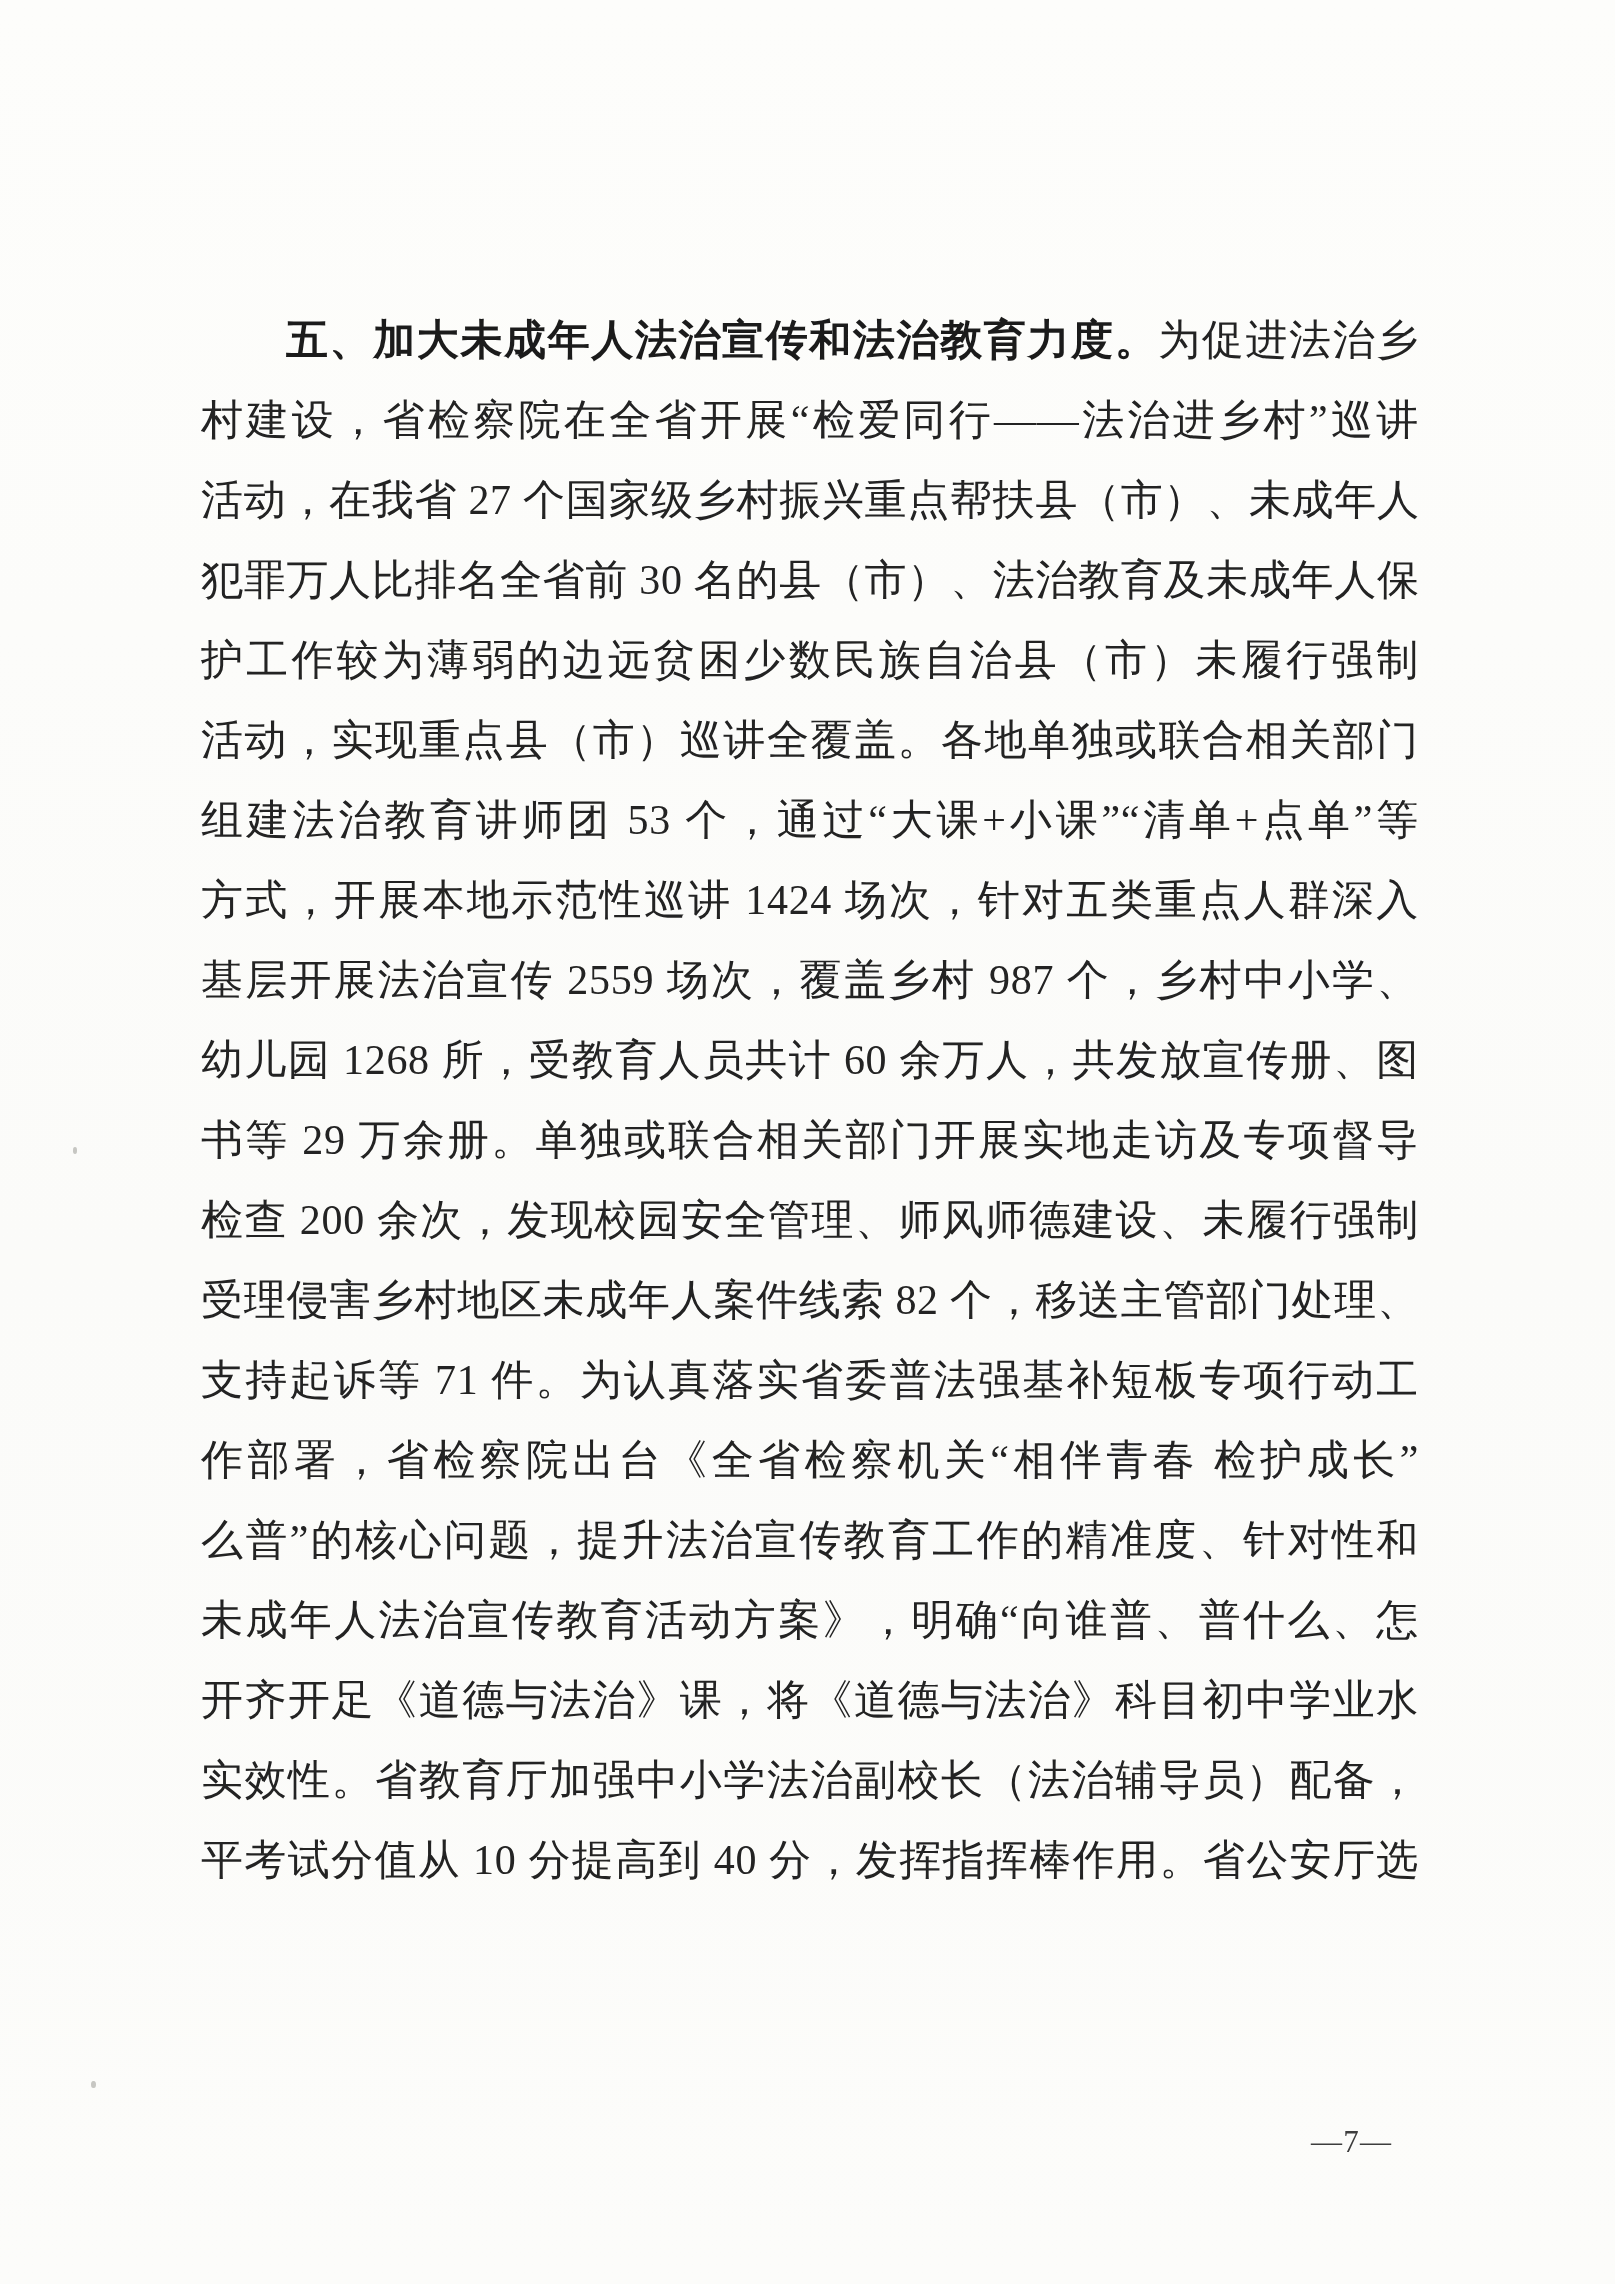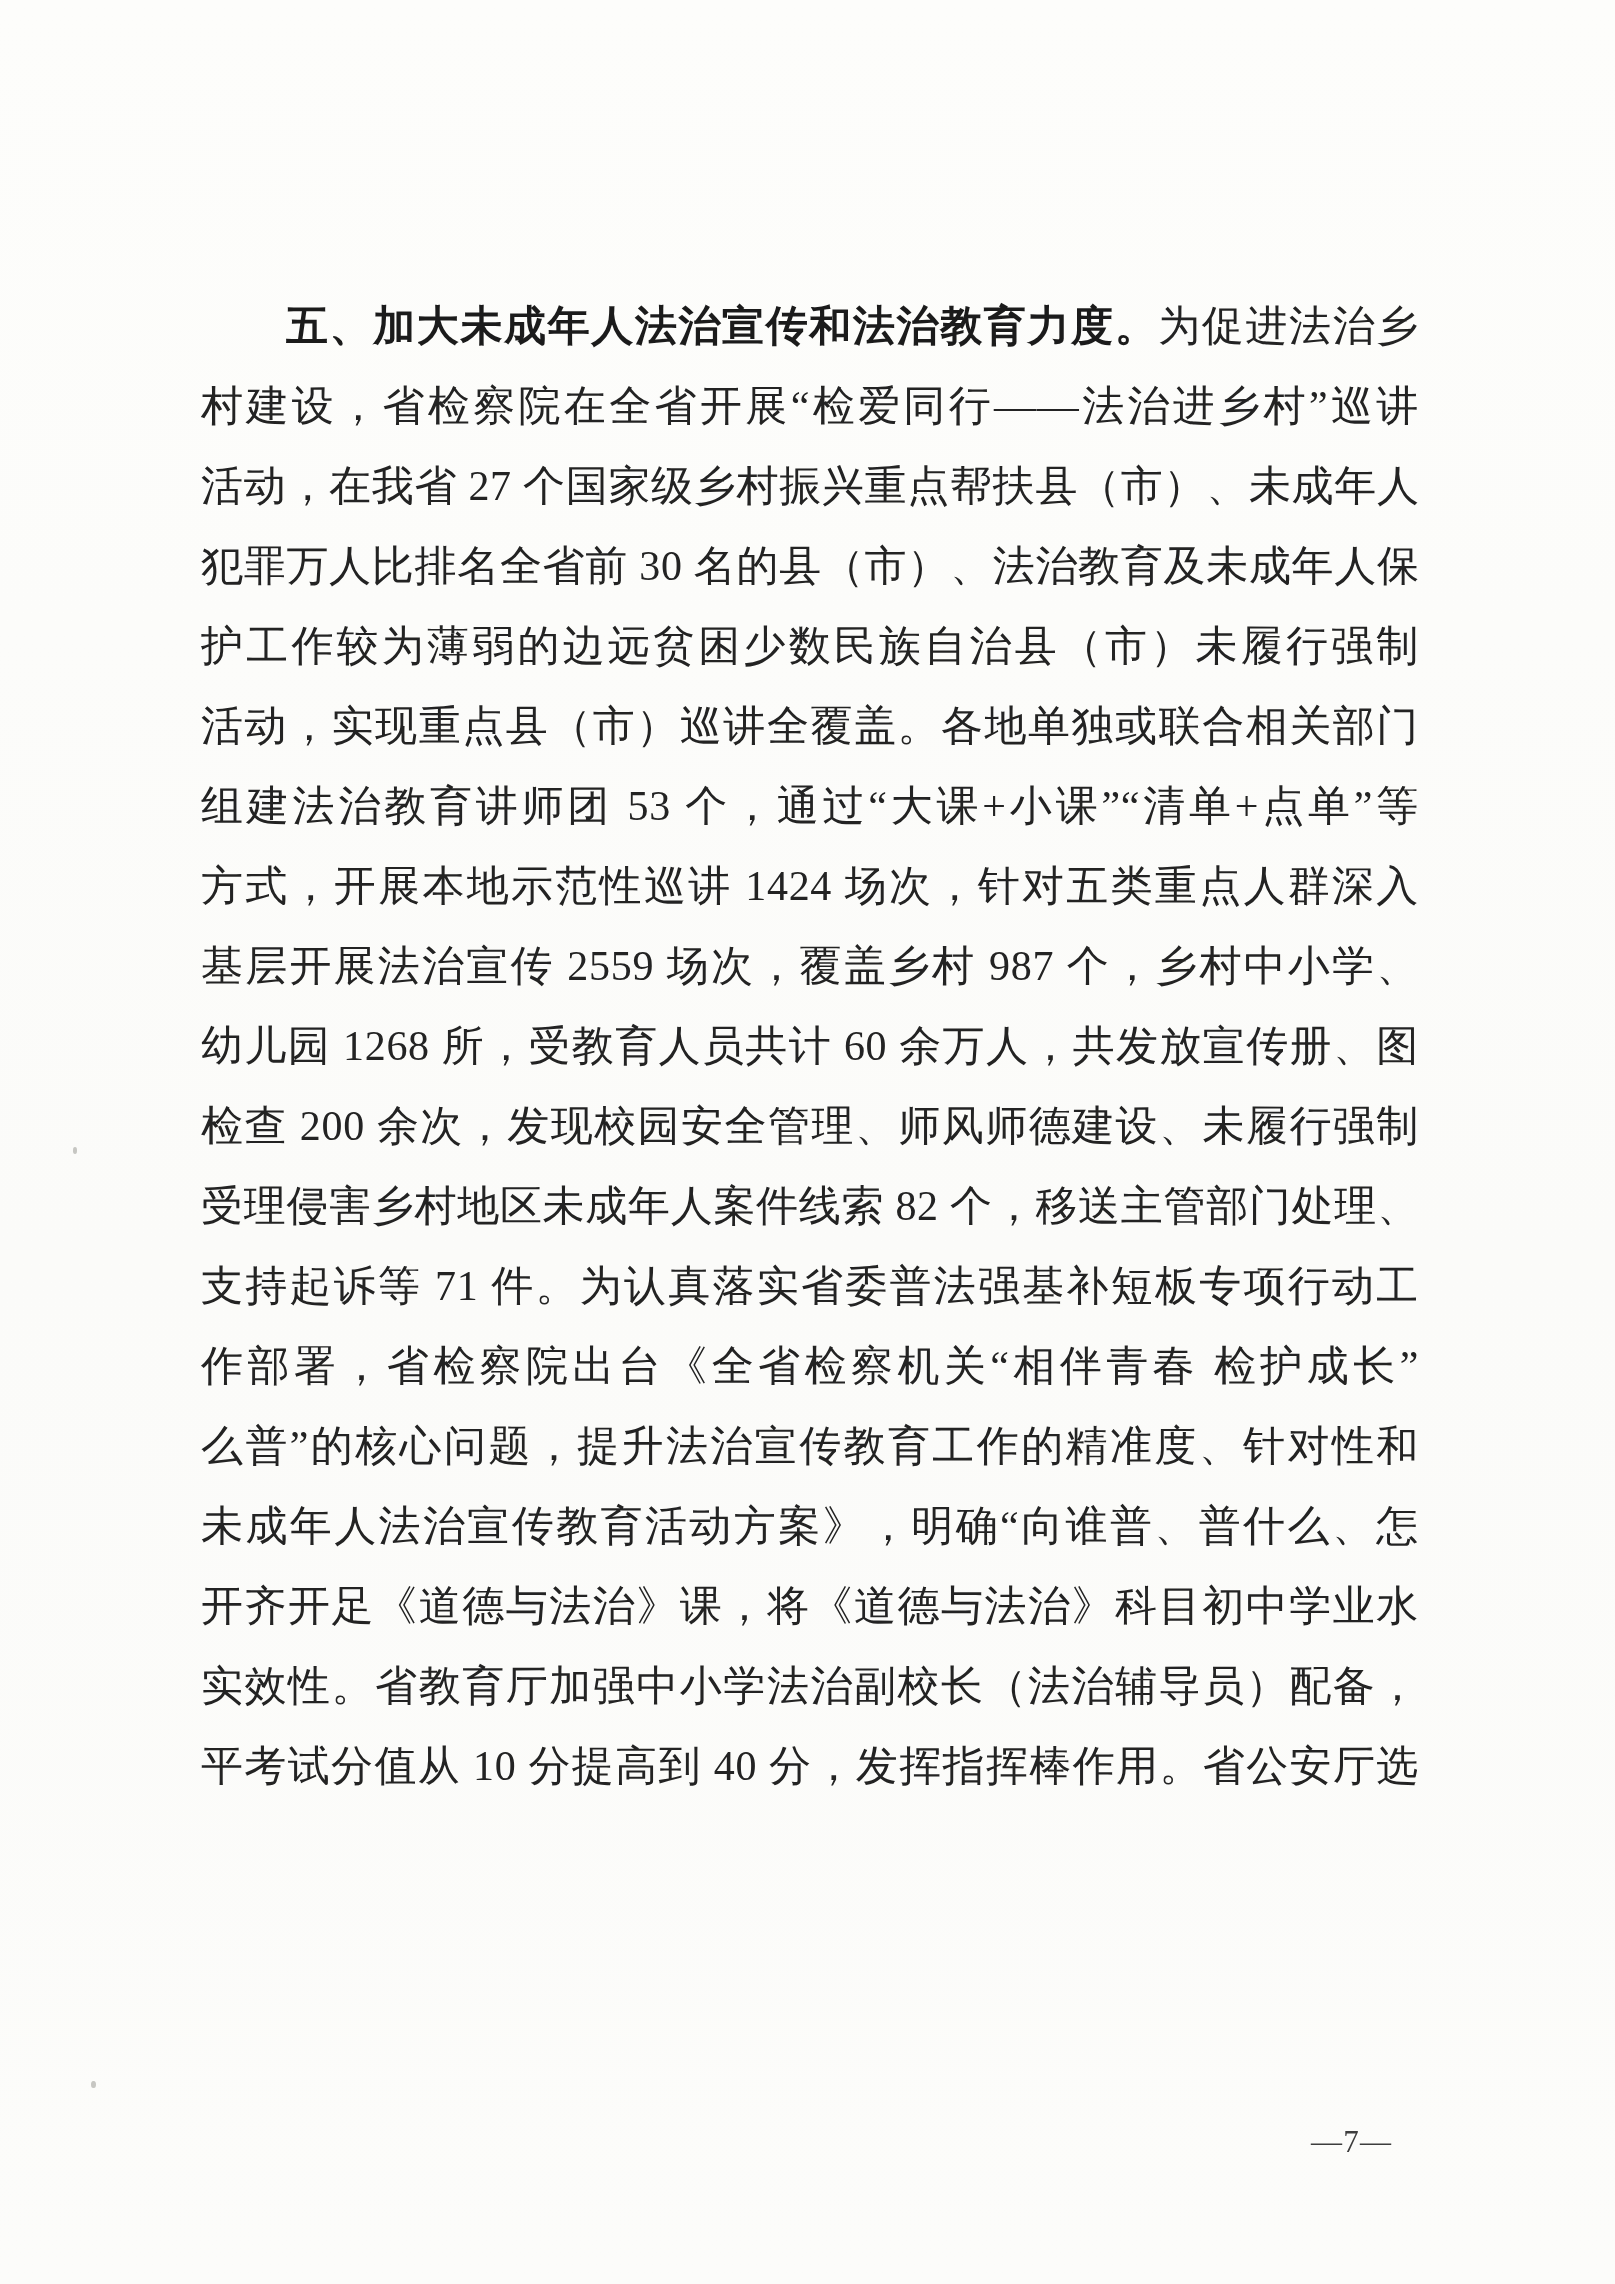--- a/index.html
+++ b/index.html
@@ -16,21 +16,21 @@
     overflow: hidden;
   }
   .scan-page {
     position: absolute;
     inset: 0;
     background: linear-gradient(180deg, #fdfdfb 0%, #fbfbf9 55%, #fcfcfa 100%);
   }
   .textblock {
     position: absolute;
     left: 201px;
-    top: 286px;
+    top: 300px;
     width: 1218px;
   }
   .line {
     margin: 0;
     padding: 0;
     height: 80px;
     line-height: 80px;
     font-size: 42px;
     letter-spacing: 0.7px;
     white-space: nowrap;
@@ -74,20 +74,21 @@
     <p class="line first"><b>五、加大未成年人法治宣传和法治教育力度。</b><span>为促进法治乡</span></p>
     <p class="line">村建设，省检察院在全省开展“检爱同行——法治进乡村”巡讲</p>
     <p class="line">活动，在我省 27 个国家级乡村振兴重点帮扶县（市）、未成年人</p>
     <p class="line">犯罪万人比排名全省前 30 名的县（市）、法治教育及未成年人保</p>
     <p class="line">护工作较为薄弱的边远贫困少数民族自治县（市）未履行强制</p>
     <p class="line">活动，实现重点县（市）巡讲全覆盖。各地单独或联合相关部门</p>
     <p class="line">组建法治教育讲师团 53 个，通过“大课+小课”“清单+点单”等</p>
     <p class="line">方式，开展本地示范性巡讲 1424 场次，针对五类重点人群深入</p>
     <p class="line">基层开展法治宣传 2559 场次，覆盖乡村 987 个，乡村中小学、</p>
     <p class="line">幼儿园 1268 所，受教育人员共计 60 余万人，共发放宣传册、图</p>
+    <p class="line">书等 29 万余册。单独或联合相关部门开展实地走访及专项督导</p>
     <p class="line">检查 200 余次，发现校园安全管理、师风师德建设、未履行强制</p>
     <p class="line">受理侵害乡村地区未成年人案件线索 82 个，移送主管部门处理、</p>
     <p class="line">支持起诉等 71 件。为认真落实省委普法强基补短板专项行动工</p>
     <p class="line">作部署，省检察院出台《全省检察机关“相伴青春 检护成长”</p>
     <p class="line">么普”的核心问题，提升法治宣传教育工作的精准度、针对性和</p>
     <p class="line">未成年人法治宣传教育活动方案》，明确“向谁普、普什么、怎</p>
     <p class="line">开齐开足《道德与法治》课，将《道德与法治》科目初中学业水</p>
     <p class="line">实效性。省教育厅加强中小学法治副校长（法治辅导员）配备，</p>
     <p class="line">平考试分值从 10 分提高到 40 分，发挥指挥棒作用。省公安厅选</p>
   </section>

